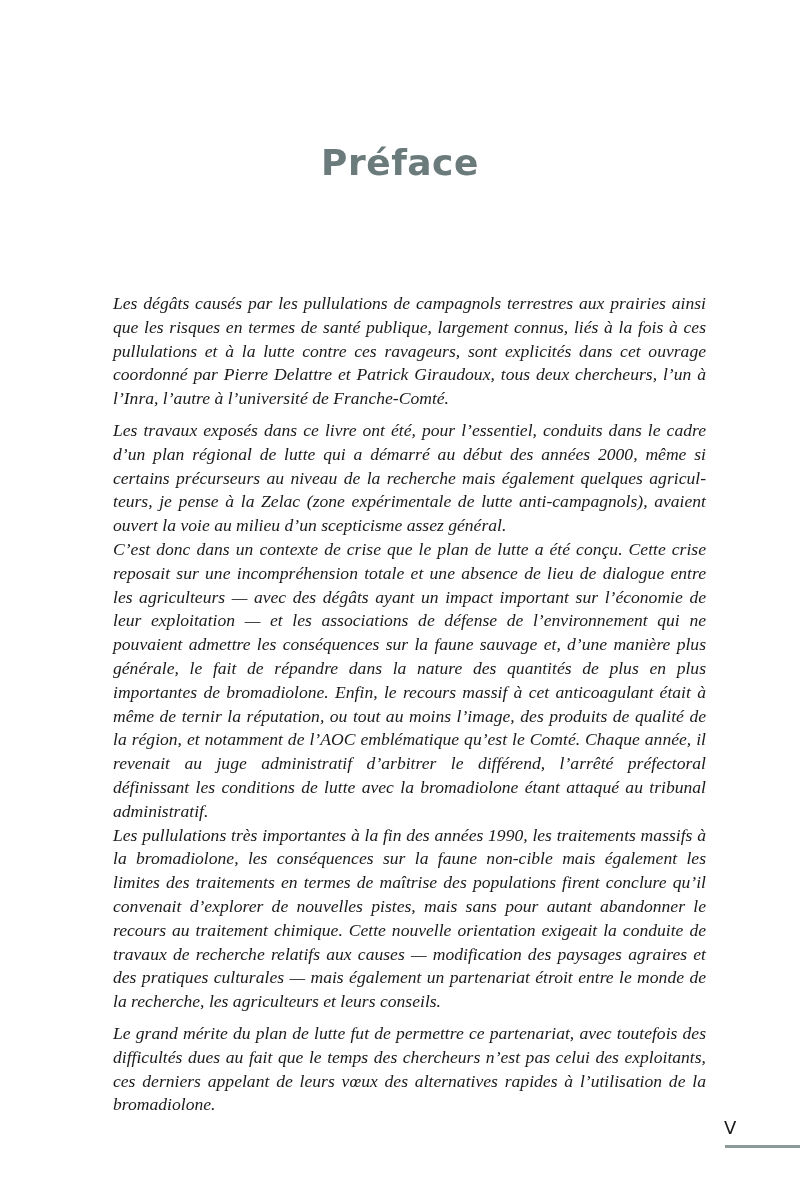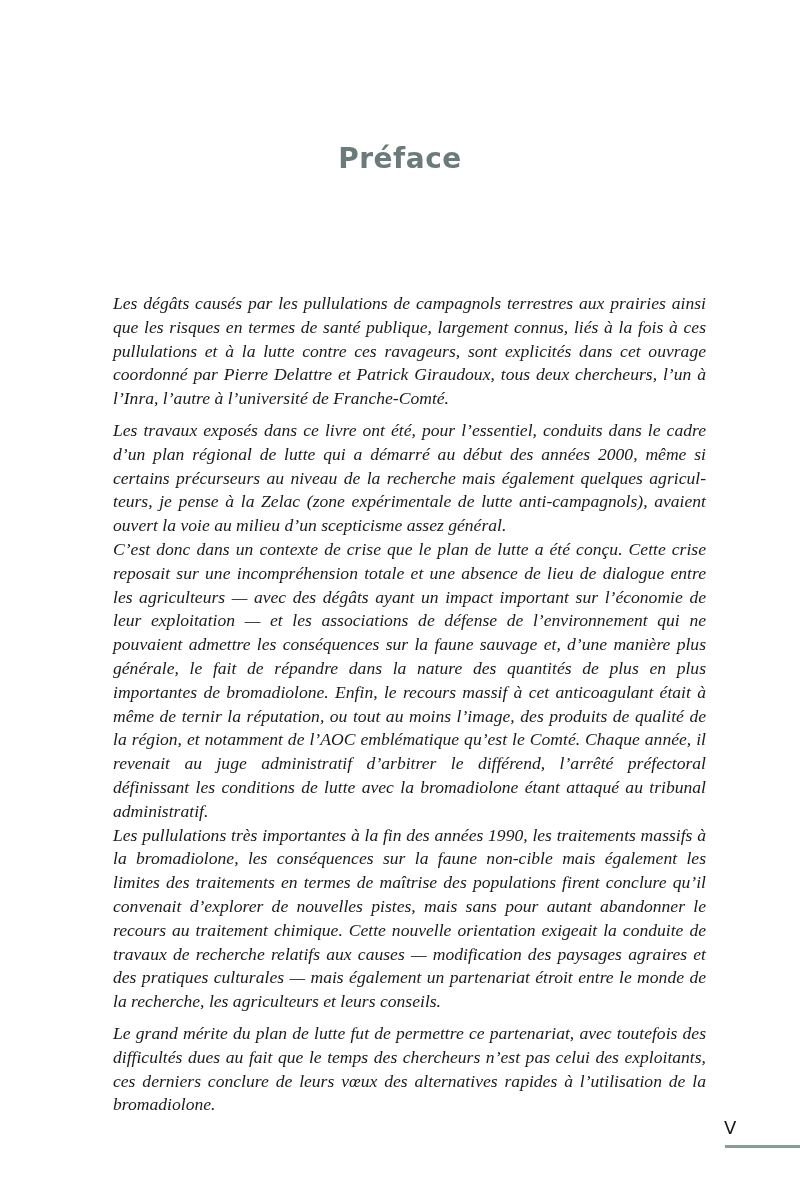--- a/index.html
+++ b/index.html
@@ -14,21 +14,21 @@
       overflow: hidden;
     }
     .page-title {
       position: absolute;
       top: 142px;
       left: 0;
       width: 800px;
       text-align: center;
       font-family: "DejaVu Sans", sans-serif;
       font-weight: bold;
-      font-size: 28px;
+      font-size: 36px;
       color: #6b7b7b;
       letter-spacing: 0.5px;
       margin: 0;
     }
     .body-text {
       position: absolute;
       top: 292px;
       left: 113px;
       width: 593px;
       font-family: "Liberation Serif", serif;
@@ -65,17 +65,17 @@
 </head>
 <body>
 
 <h1 class="page-title">Préface</h1>
 
 <div class="body-text">
   <p>Les dégâts causés par les pullulations de campagnols terrestres aux prairies ainsi que les risques en termes de santé publique, largement connus, liés à la fois à ces pullulations et à la lutte contre ces ravageurs, sont explicités dans cet ouvrage coordonné par Pierre Delattre et Patrick Giraudoux, tous deux chercheurs, l’un à l’Inra, l’autre à l’université de Franche-Comté.</p>
   <p class="gap">Les travaux exposés dans ce livre ont été, pour l’essentiel, conduits dans le cadre d’un plan régional de lutte qui a démarré au début des années 2000, même si certains précurseurs au niveau de la recherche mais également quelques agricul­teurs, je pense à la Zelac (zone expérimentale de lutte anti-campagnols), avaient ouvert la voie au milieu d’un scepticisme assez général.</p>
   <p>C’est donc dans un contexte de crise que le plan de lutte a été conçu. Cette crise reposait sur une incompréhension totale et une absence de lieu de dialogue entre les agriculteurs — avec des dégâts ayant un impact important sur l’économie de leur exploitation — et les associations de défense de l’environnement qui ne pouvaient admettre les conséquences sur la faune sauvage et, d’une manière plus générale, le fait de répandre dans la nature des quantités de plus en plus importantes de bromadiolone. Enfin, le recours massif à cet anticoagulant était à même de ternir la réputation, ou tout au moins l’image, des produits de qualité de la région, et notamment de l’AOC emblématique qu’est le Comté. Chaque année, il revenait au juge administratif d’arbitrer le différend, l’arrêté préfectoral définissant les conditions de lutte avec la bromadiolone étant attaqué au tribunal administratif.</p>
   <p>Les pullulations très importantes à la fin des années 1990, les traitements massifs à la bromadiolone, les conséquences sur la faune non-cible mais également les limites des traitements en termes de maîtrise des populations firent conclure qu’il convenait d’explorer de nouvelles pistes, mais sans pour autant abandonner le recours au traitement chimique. Cette nouvelle orientation exigeait la conduite de travaux de recherche relatifs aux causes — modification des paysages agraires et des pratiques culturales — mais également un partenariat étroit entre le monde de la recherche, les agriculteurs et leurs conseils.</p>
-  <p class="gap">Le grand mérite du plan de lutte fut de permettre ce partenariat, avec toutefois des difficultés dues au fait que le temps des chercheurs n’est pas celui des exploi­tants, ces derniers conclure de leurs vœux des alternatives rapides à l’utilisation de la bromadiolone.</p>
+  <p class="gap">Le grand mérite du plan de lutte fut de permettre ce partenariat, avec toutefois des difficultés dues au fait que le temps des chercheurs n’est pas celui des exploi­tants, ces derniers appelant de leurs vœux des alternatives rapides à l’utilisation de la bromadiolone.</p>
 </div>
 
 <div class="page-number">V</div>
 <div class="page-rule"></div>
 
 </body></html>

